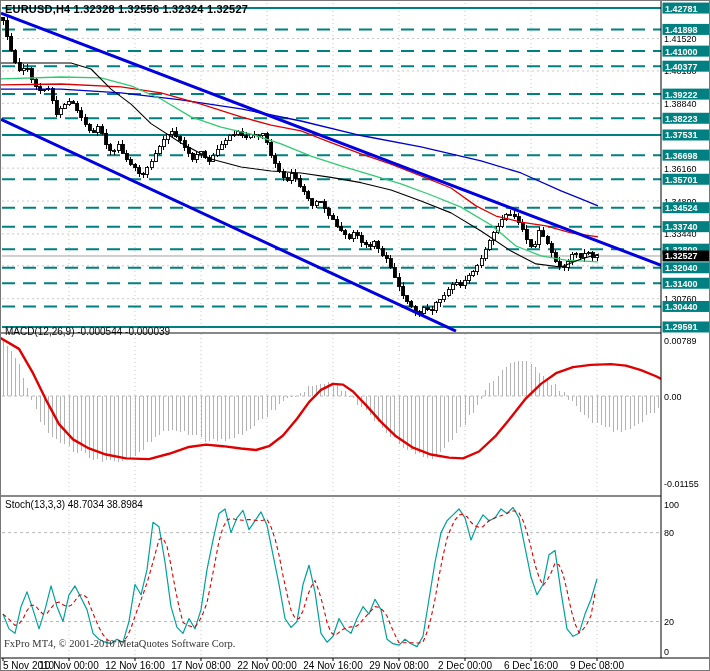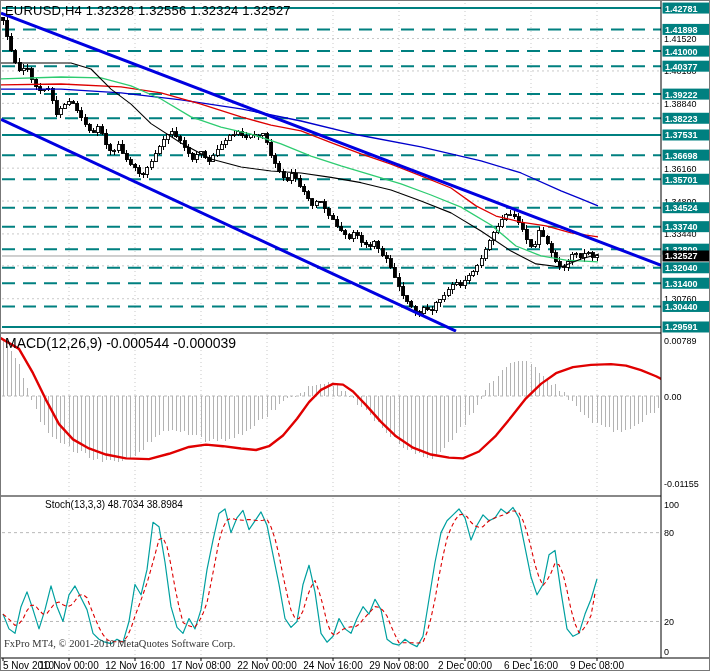--- a/index.html
+++ b/index.html
@@ -1,21 +1,21 @@
 <!DOCTYPE html>
 <html><head>
 <meta charset="utf-8">
 <style>
   html,body{margin:0;padding:0;background:#e8e8e8;font-family:"Liberation Sans","DejaVu Sans",sans-serif;}
   #chart-window{position:relative;width:710px;height:671px;background:#ffffff;border:1px solid #777;box-sizing:border-box;overflow:hidden;}
   #chart-svg{position:absolute;left:0;top:0;}
   .ovl{position:absolute;color:#000;white-space:nowrap;pointer-events:none;}
-  #title-ovl{left:4px;top:2px;font-size:13px;font-weight:normal;letter-spacing:0.2px;}
-  #macd-ovl{left:4px;top:334px;font-size:14px;}
-  #stoch-ovl{left:4px;top:498px;font-size:10px;margin-left:40px;}
+  #title-ovl{left:4px;top:2px;font-size:11px;font-weight:bold;letter-spacing:0.2px;}
+  #macd-ovl{left:4px;top:325px;font-size:10px;}
+  #stoch-ovl{left:4px;top:498px;font-size:10px;}
   #copy-ovl{left:3px;top:637px;font-size:10.5px;color:#333;font-family:Liberation Serif, serif;}
 </style>
 </head>
 <body>
 
 <div id="chart-window">
   <svg id="chart-svg" width="710" height="671">
     <g id="g-main">
         <line x1="68" y1="2" x2="68" y2="330" stroke="#c9c9c9" stroke-width="1" stroke-dasharray="1 3"></line>
         <line x1="134" y1="2" x2="134" y2="330" stroke="#c9c9c9" stroke-width="1" stroke-dasharray="1 3"></line>

